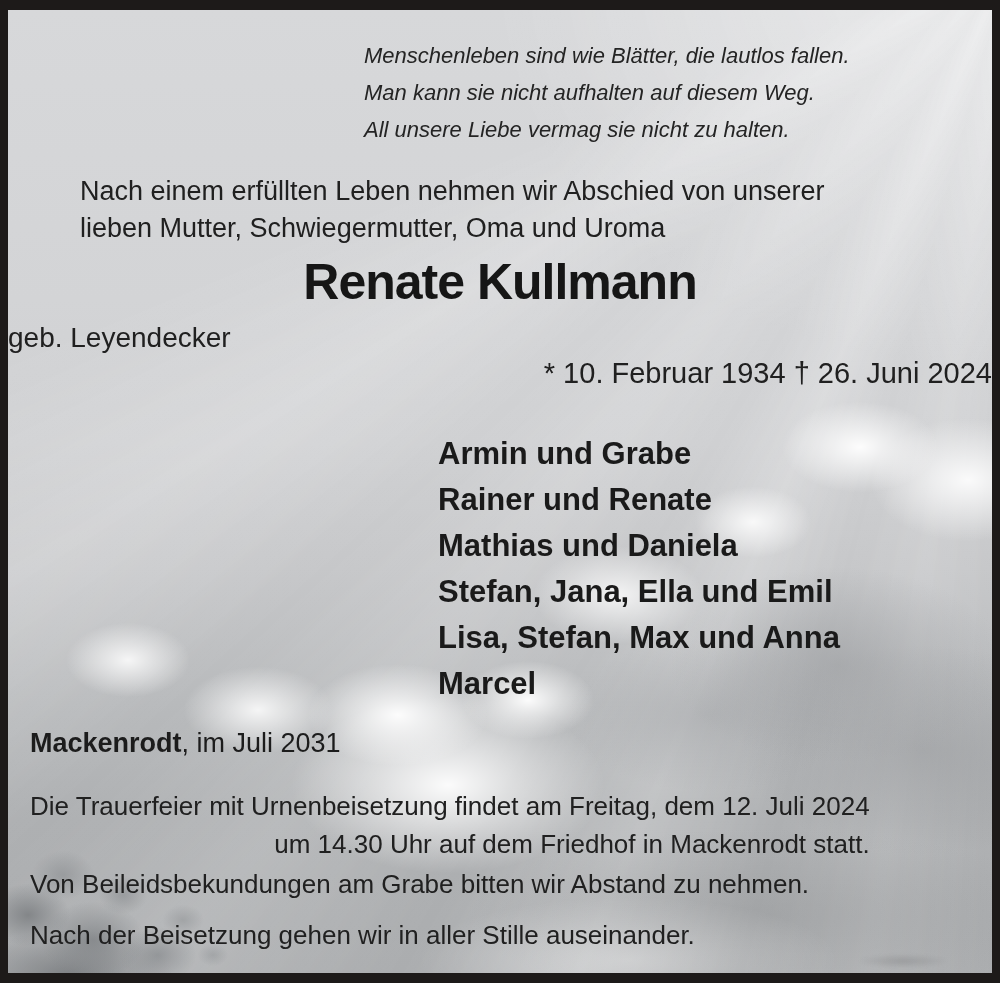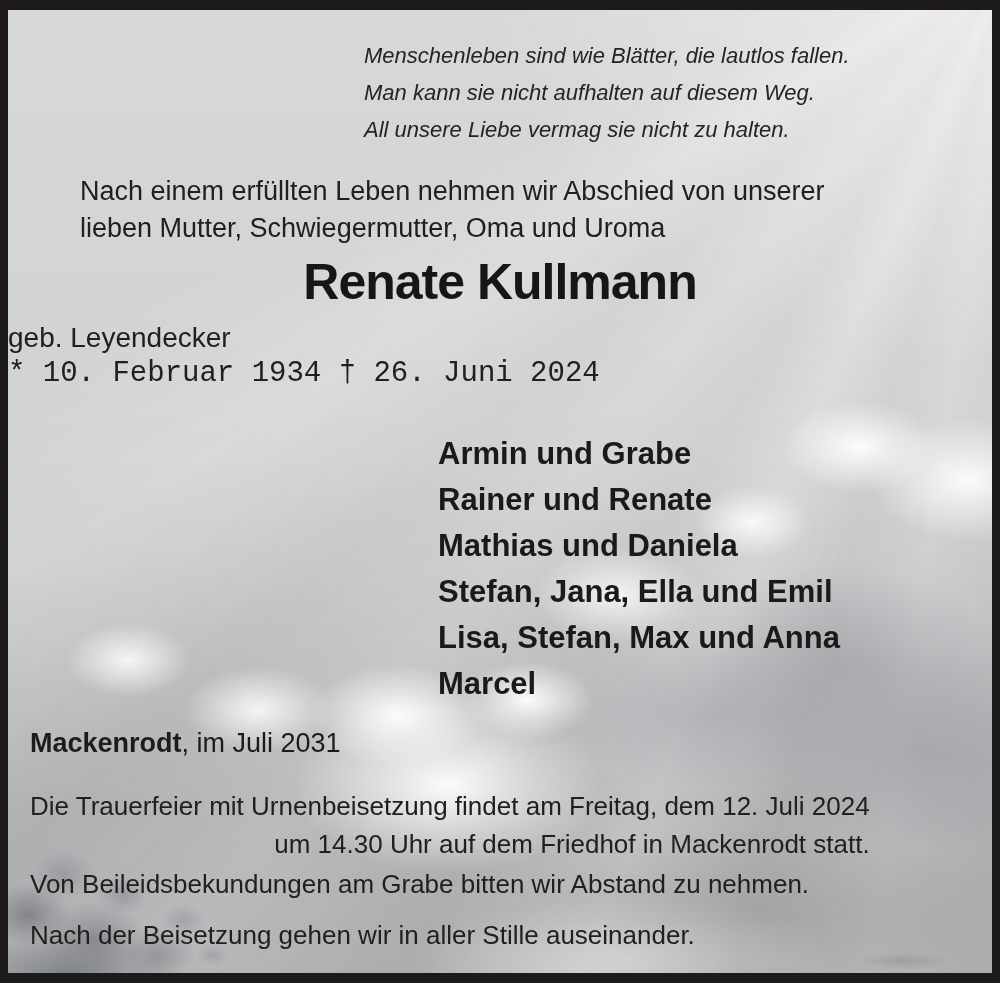--- a/index.html
+++ b/index.html
@@ -72,21 +72,21 @@
   .smudge{
     position:absolute;left:835px;top:938px;width:120px;height:26px;
     background:radial-gradient(60px 10px at 50% 50%, rgba(110,110,112,.28), rgba(110,110,112,0) 75%);
     filter:blur(1px);
   }
   .txt{position:absolute;white-space:nowrap;z-index:10;}
   .poem{left:324px;top:27px;font-size:22px;line-height:37px;font-style:italic;color:#242424;margin-left:32px;}
   .announce{left:72px;top:163px;font-size:27px;line-height:37px;color:#202020;}
   .name{left:0;right:0;top:243px;text-align:center;font-size:50px;font-weight:700;letter-spacing:-1px;color:#161616;}
   .maiden{left:0;right:0;top:312px;text-align:left;font-size:28px;color:#202020;}
-  .dates{left:0;right:0;top:347px;text-align:left;font-size:29px;color:#202020;font-family:Liberation Mono, monospace;}
+  .dates{left:0;right:0;top:347px;text-align:right;font-size:29px;color:#202020;}
   .mourners{left:430px;top:421px;font-size:31px;line-height:46px;font-weight:700;color:#1a1a1a;}
   .dateline{left:22px;top:718px;font-size:27px;color:#1c1c1c;}
   .dateline .place{font-weight:700;}
   .funeral{left:22px;top:777px;font-size:26px;line-height:38px;color:#202020;text-align:right;}
   .note1{left:22px;top:859px;font-size:26px;color:#202020;}
   .note2{left:22px;top:910px;font-size:26px;color:#202020;}
 </style>
 </head>
 <body>
 

